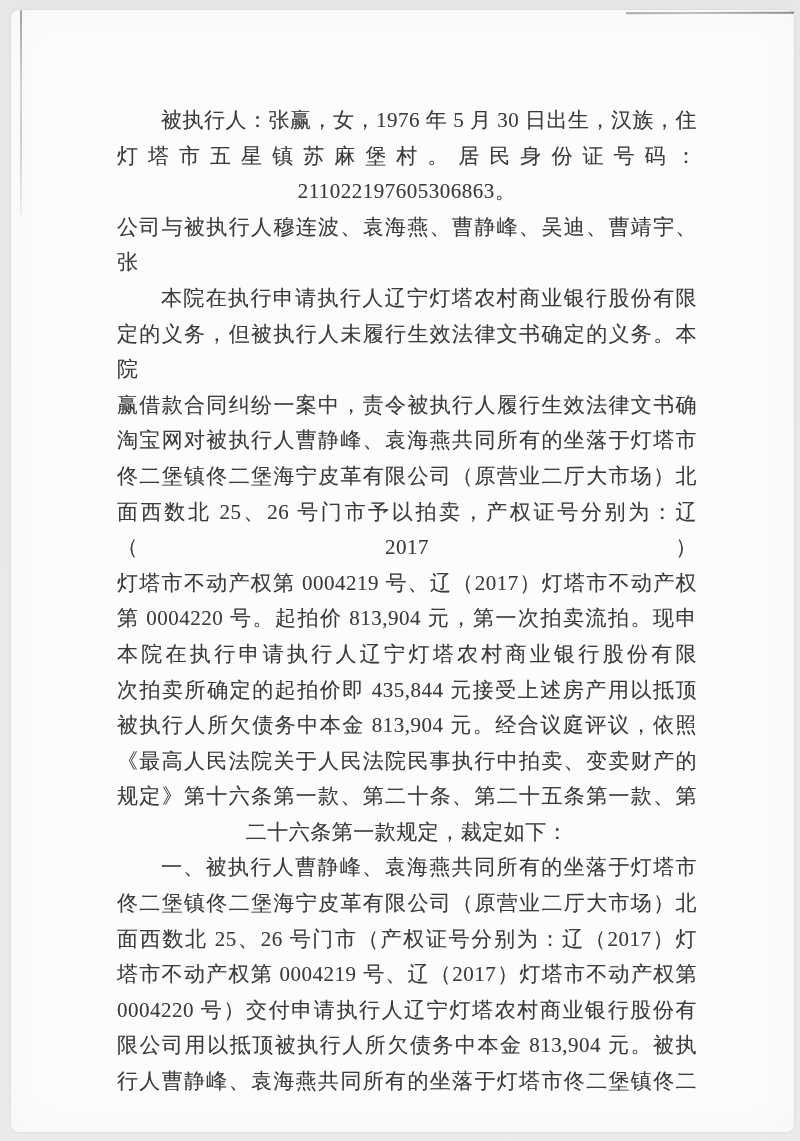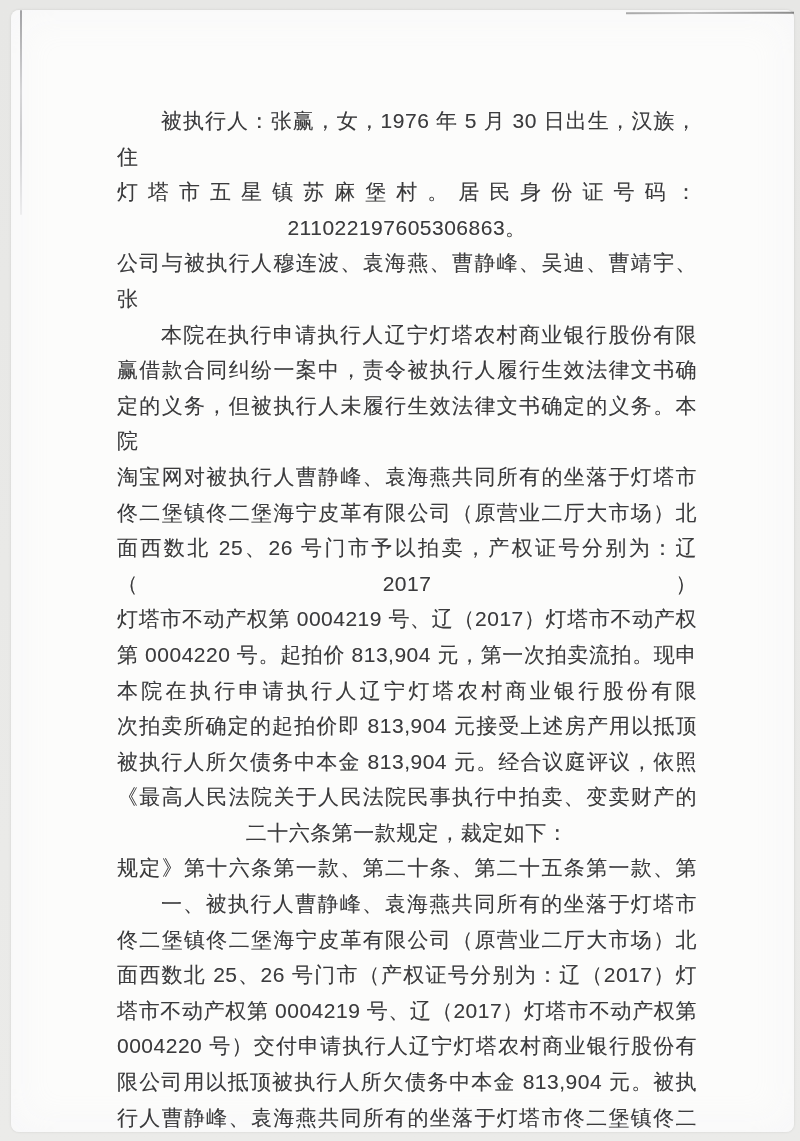--- a/index.html
+++ b/index.html
@@ -51,21 +51,21 @@
       rgba(70,70,70,0.45) 0%,
       rgba(60,60,60,0.30) 40%,
       rgba(50,50,50,0.55) 100%);
     transform: rotate(-0.15deg);
   }
   .text-block {
     position: absolute;
     top: 93px;
     left: 106px;
     width: 580px;
-    font-family: Liberation Sans, sans-serif;
+    font-family: Liberation Serif, serif;
     font-size: 21px;
     line-height: 35.6px;
     color: #3b3b3d;
     text-shadow: 0 0 0.4px rgba(60,60,60,0.35);
   }
   .doc-line {
     width: 100%;
     text-align: center;
     letter-spacing: 0.5px;
   }
@@ -84,33 +84,33 @@
 <div class="scan-bg">
   <div class="paper">
     <div class="artifact-vline"></div>
     <div class="artifact-hline"></div>
     <div class="text-block" id="text-block">
         <div class="doc-line indent fill">被执行人：张赢，女，1976 年 5 月 30 日出生，汉族，住</div>
         <div class="doc-line fill">灯塔市五星镇苏麻堡村。居民身份证号码：</div>
         <div class="doc-line">211022197605306863。</div>
         <div class="doc-line fill">公司与被执行人穆连波、袁海燕、曹静峰、吴迪、曹靖宇、张</div>
         <div class="doc-line indent fill">本院在执行申请执行人辽宁灯塔农村商业银行股份有限</div>
+        <div class="doc-line fill">定的义务，但被执行人未履行生效法律文书确定的义务。本院</div>
         <div class="doc-line fill">赢借款合同纠纷一案中，责令被执行人履行生效法律文书确</div>
-        <div class="doc-line fill">定的义务，但被执行人未履行生效法律文书确定的义务。本院</div>
         <div class="doc-line fill">淘宝网对被执行人曹静峰、袁海燕共同所有的坐落于灯塔市</div>
         <div class="doc-line fill">佟二堡镇佟二堡海宁皮革有限公司（原营业二厅大市场）北</div>
         <div class="doc-line fill">面西数北 25、26 号门市予以拍卖，产权证号分别为：辽（2017）</div>
         <div class="doc-line fill">灯塔市不动产权第 0004219 号、辽（2017）灯塔市不动产权</div>
         <div class="doc-line fill">第 0004220 号。起拍价 813,904 元，第一次拍卖流拍。现申</div>
         <div class="doc-line fill">本院在执行申请执行人辽宁灯塔农村商业银行股份有限</div>
-        <div class="doc-line fill">次拍卖所确定的起拍价即 813,904 元接受上述房产用以抵顶</div>
+        <div class="doc-line fill">次拍卖所确定的起拍价即 435,844 元接受上述房产用以抵顶</div>
         <div class="doc-line fill">被执行人所欠债务中本金 813,904 元。经合议庭评议，依照</div>
         <div class="doc-line fill">《最高人民法院关于人民法院民事执行中拍卖、变卖财产的</div>
+        <div class="doc-line fill">规定》第十六条第一款、第二十条、第二十五条第一款、第</div>
         <div class="doc-line">二十六条第一款规定，裁定如下：</div>
-        <div class="doc-line fill">规定》第十六条第一款、第二十条、第二十五条第一款、第</div>
         <div class="doc-line indent fill">一、被执行人曹静峰、袁海燕共同所有的坐落于灯塔市</div>
         <div class="doc-line fill">佟二堡镇佟二堡海宁皮革有限公司（原营业二厅大市场）北</div>
         <div class="doc-line fill">面西数北 25、26 号门市（产权证号分别为：辽（2017）灯</div>
         <div class="doc-line fill">塔市不动产权第 0004219 号、辽（2017）灯塔市不动产权第</div>
         <div class="doc-line fill">0004220 号）交付申请执行人辽宁灯塔农村商业银行股份有</div>
         <div class="doc-line fill">限公司用以抵顶被执行人所欠债务中本金 813,904 元。被执</div>
         <div class="doc-line fill">行人曹静峰、袁海燕共同所有的坐落于灯塔市佟二堡镇佟二</div>
       </div>
   </div>
 </div>

